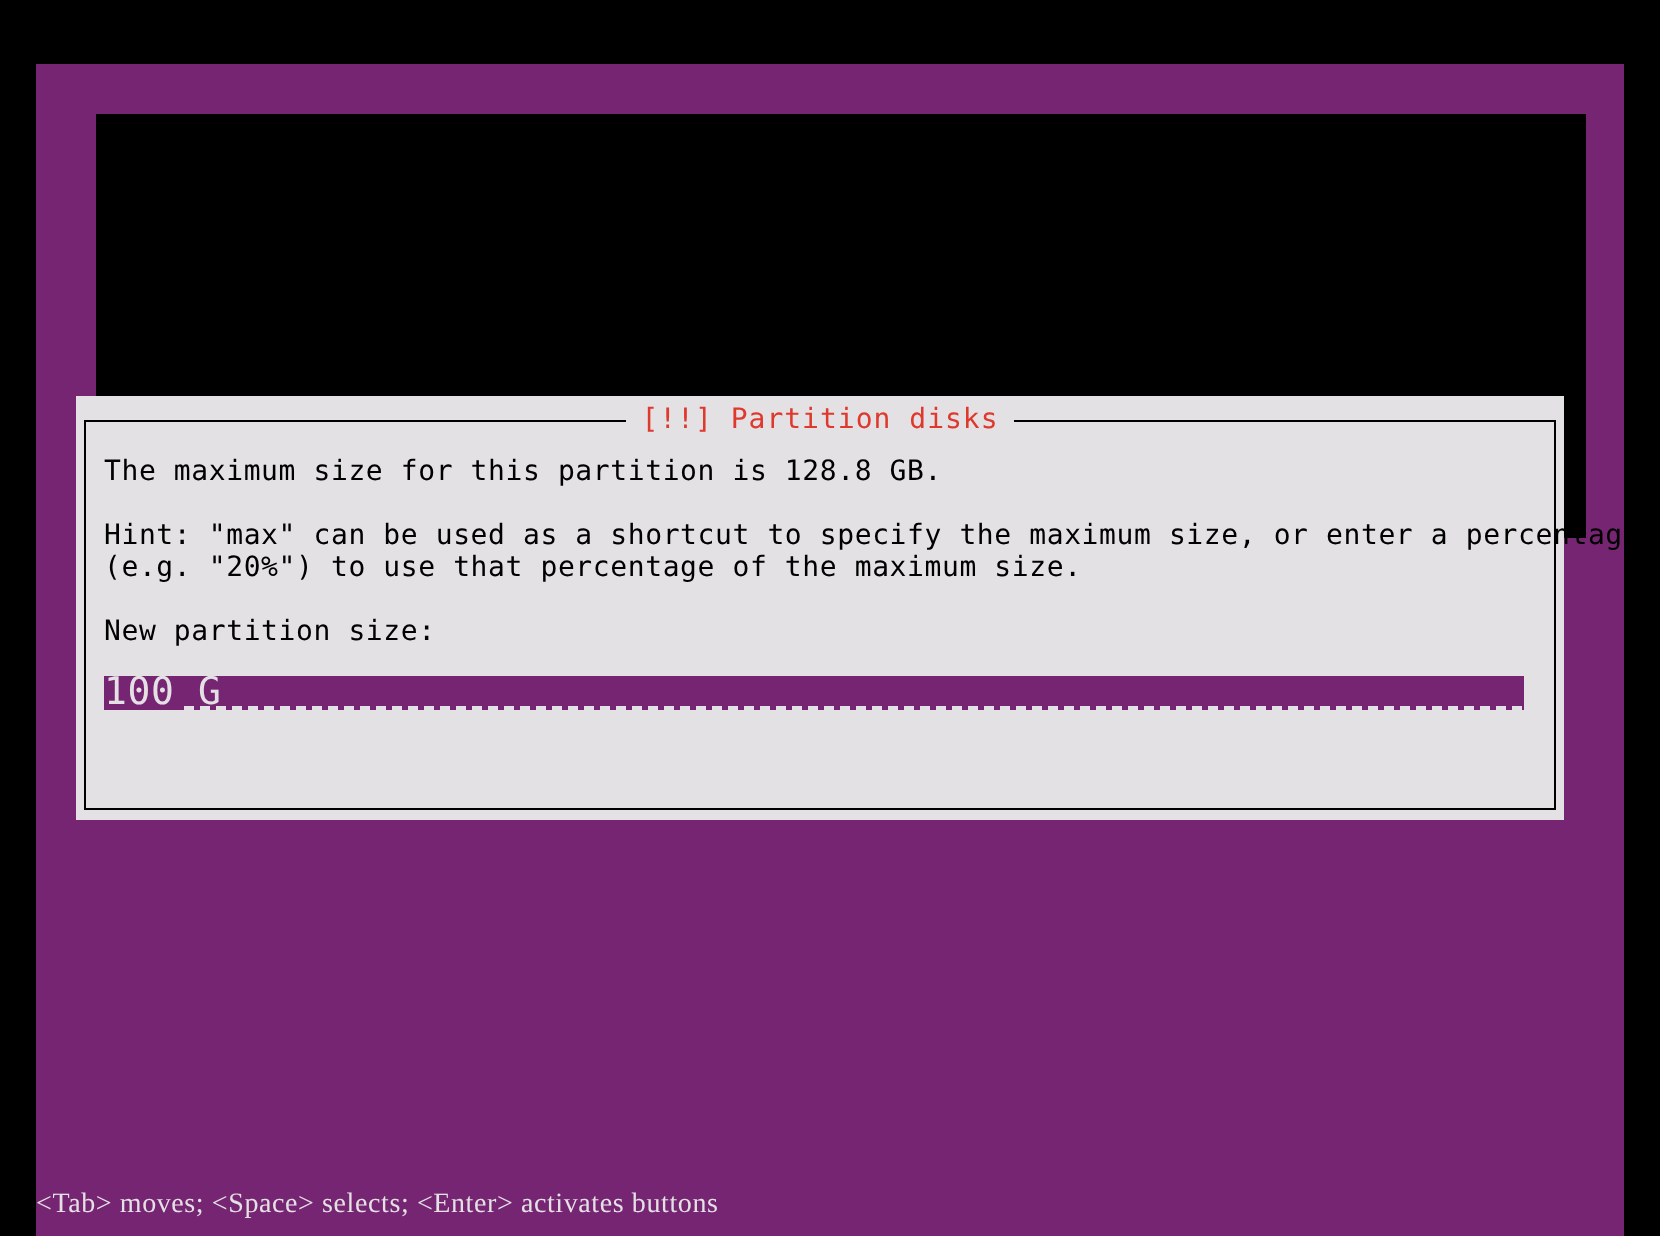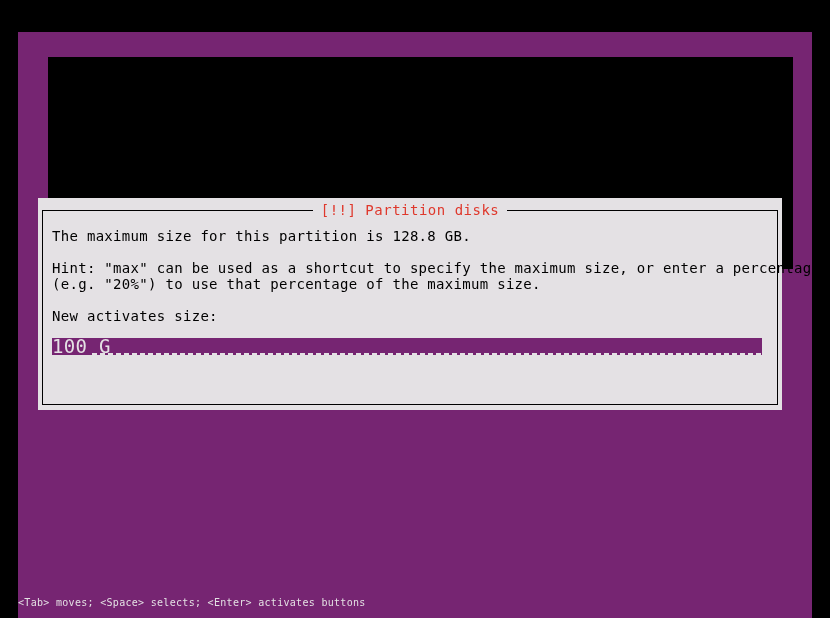--- a/index.html
+++ b/index.html
@@ -177,26 +177,27 @@
   #continue-button { right: 28px; }
 
   
   #status-bar {
     position: absolute;
     left: 0;
     bottom: 10px;
     width: 794px;
     height: 18px;
     color: #e4e1e4;
-    font-size: 10px;
+    font-size: 14px;
     line-height: 18px;
     letter-spacing: 0.3px;
     white-space: pre;
     padding-left: 0px;
     box-sizing: border-box;
+    font-family: Liberation Serif, serif;
   }
 </style>
 </head>
 <body>
 
 <div id="screen">
 
   <div id="console">
 
     <div id="dialog-shadow"></div>
@@ -213,21 +214,21 @@
 
         <div class="line">The maximum size for this partition is 128.8 GB.</div>
 
         <div class="gap"></div>
 
         <div class="line">Hint: "max" can be used as a shortcut to specify the maximum size, or enter a percentage</div>
         <div class="line">(e.g. "20%") to use that percentage of the maximum size.</div>
 
         <div class="gap"></div>
 
-        <div class="line">New activates size:</div>
+        <div class="line">New partition size:</div>
 
         <div id="input-row">
           <div id="input-underline"></div>
           <div id="input-textmask"></div>
           <span id="input-value" placeholder="">100 G</span>
         </div>
 
 
       </div>
     </div>

